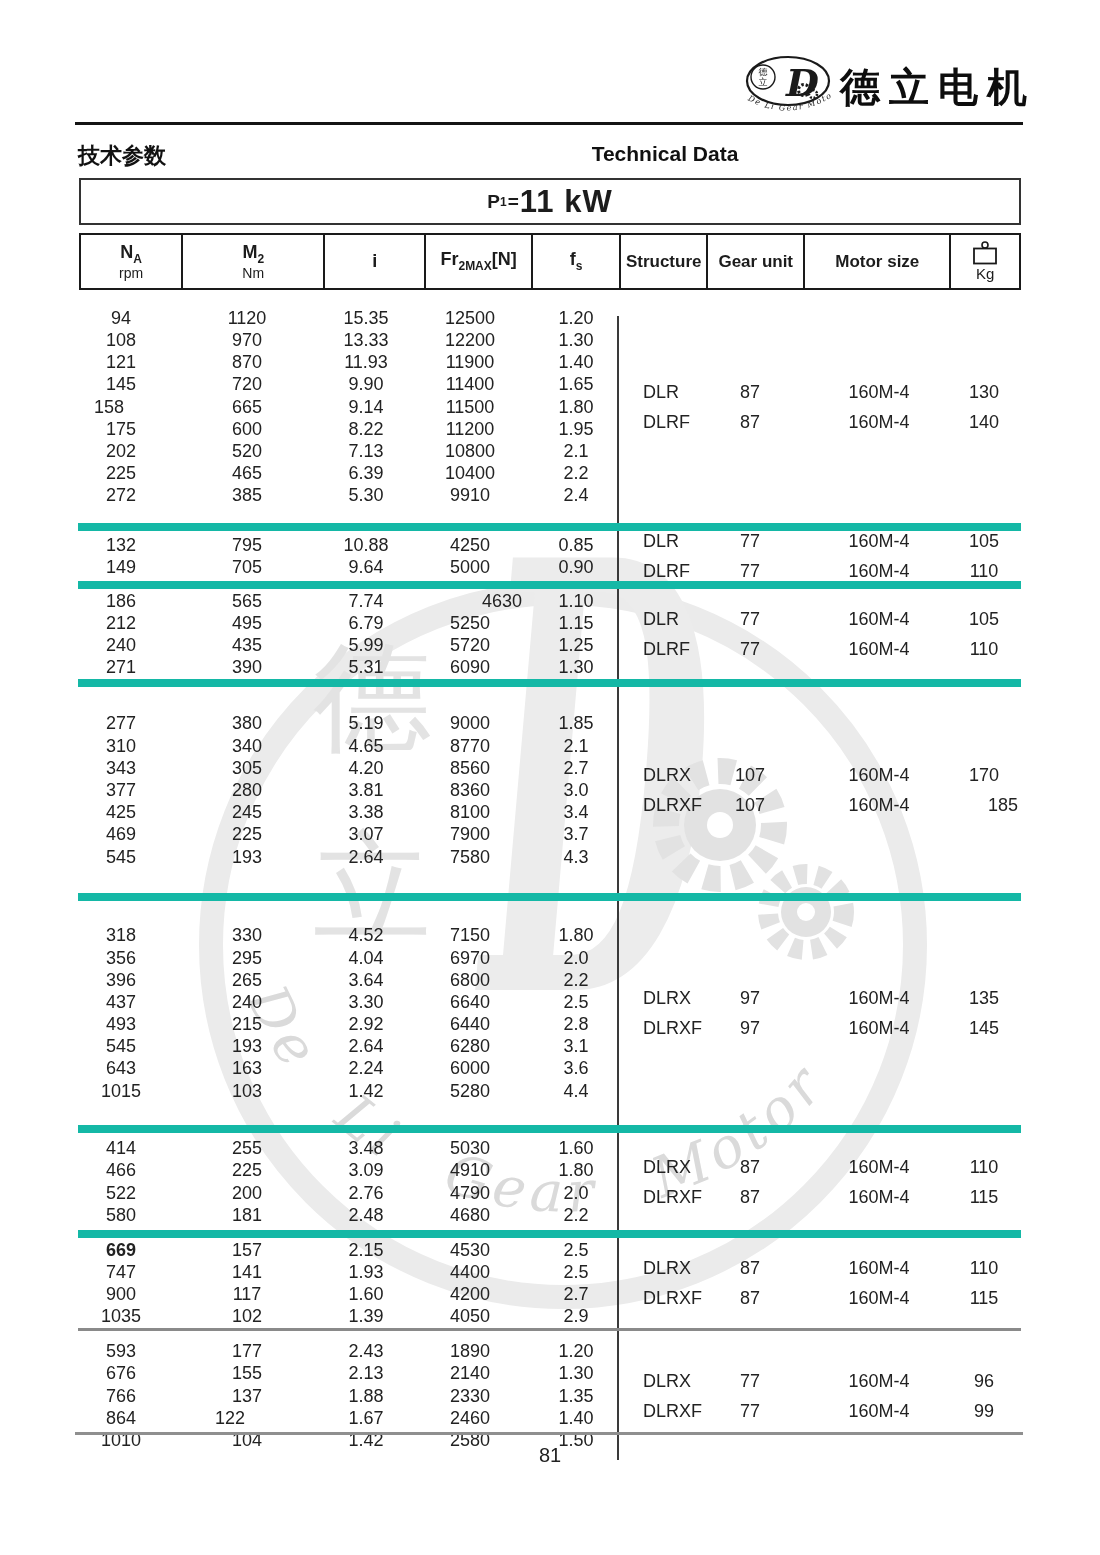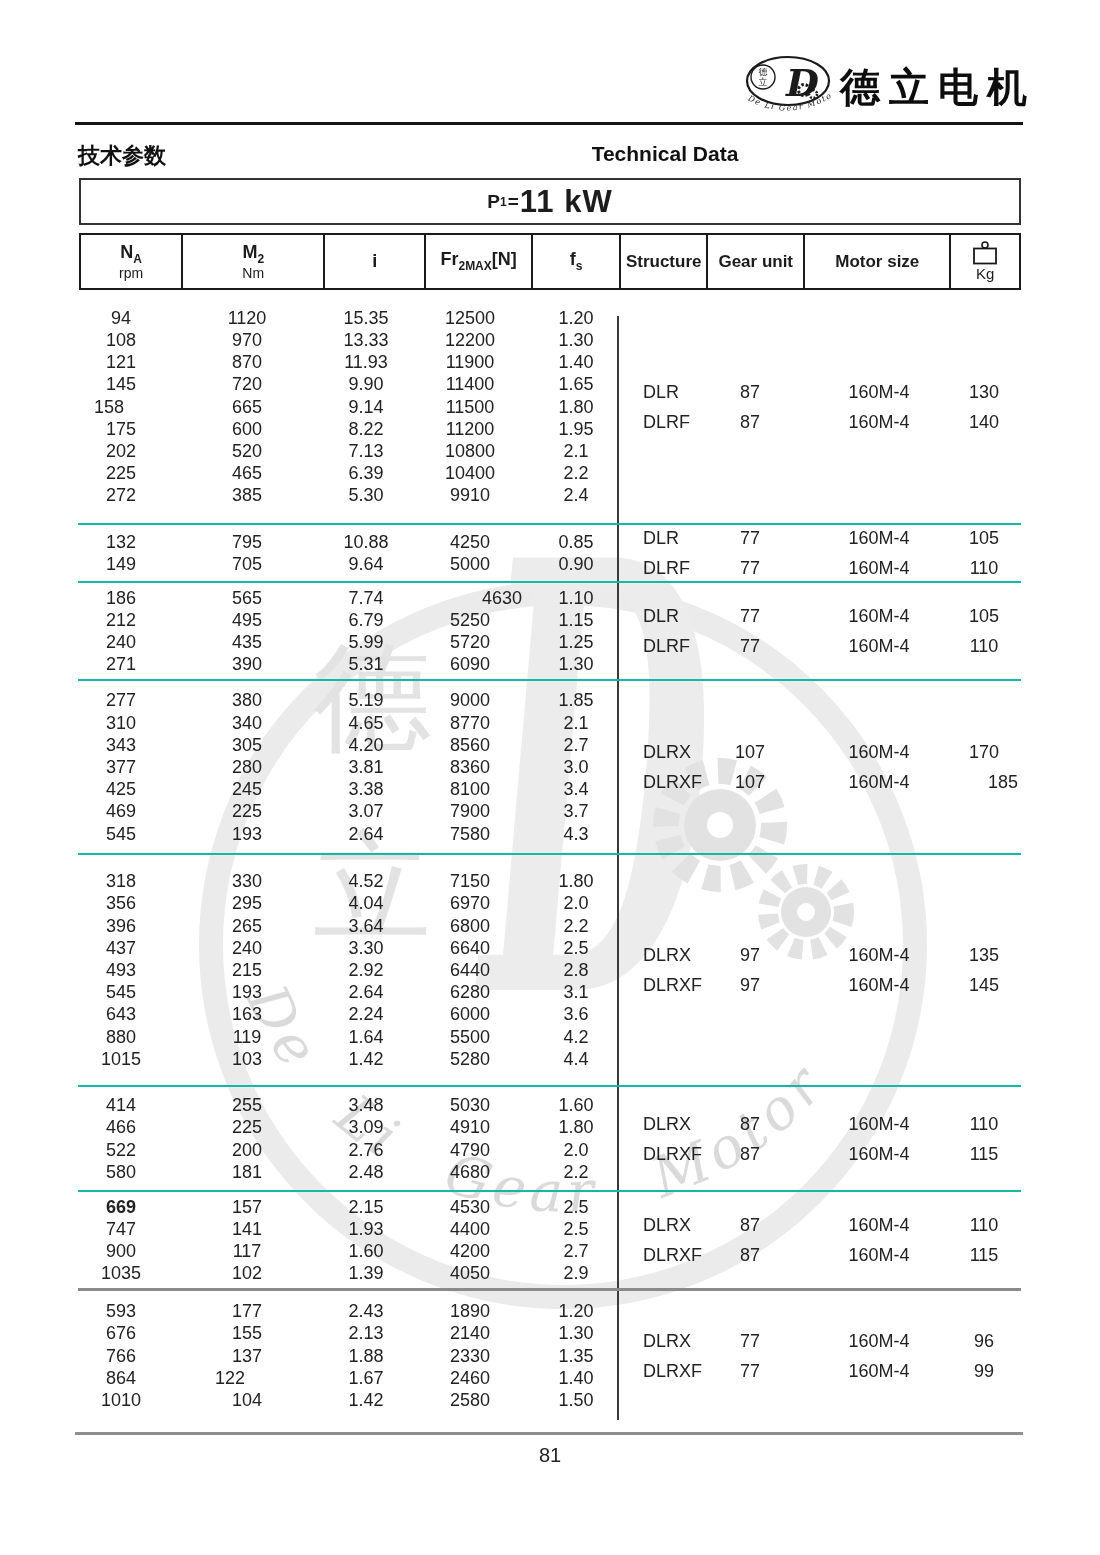--- a/index.html
+++ b/index.html
@@ -34,21 +34,21 @@
       align-items:center;justify-content:center;line-height:1.05;}
   .th:last-child{border-right:none;}
   .th-main{font-size:18px;font-weight:bold;}
   .th-main sub{font-size:12px;font-weight:bold;}
   .th-unit{font-size:14px;margin-top:1px;}
   .th-single{font-size:17px;font-weight:bold;}
   .kg-label{font-size:15px;margin-top:0px;}
 
   
   #data-area{left:78px;top:290px;width:943px;}
-  .group{position:relative;border-top:2px solid #14b8a6;}
+  .group{position:relative;border-top:8px solid #14b8a6;}
   .group.first{border-top:none;}
   .group.thick-top{border-top:3px solid #8a8a8a;}
   .rows{position:absolute;left:0;top:0;bottom:0;width:539px;
         display:flex;flex-direction:column;justify-content:center;}
   .drow{position:relative;height:22.2px;flex:0 0 auto;}
   .dcell{position:absolute;top:50%;transform:translate(-50%,-50%);font-size:18px;color:#222;white-space:nowrap;}
   .vline{position:absolute;left:539px;top:0;bottom:0;width:2px;background:#3a3a3a;}
   .group.first .vline{top:26px;}
   .struct{position:absolute;left:539px;right:0;top:0;bottom:0;
           display:flex;flex-direction:column;justify-content:center;}
@@ -309,21 +309,21 @@
             <span class="scell" style="left: 367px;">105</span>
           </div>
           <div class="srow">
             <span class="scell slabel">DLRF</span>
             <span class="scell" style="left: 133px;">77</span>
             <span class="scell" style="left: 262px;">160M-4</span>
             <span class="scell" style="left: 367px;">110</span>
           </div>
         </div>
       </div>
-      <div class="group" style="height: 174px;">
+      <div class="group" style="height: 214px;">
         <div class="rows">
           <div class="drow">
             <span class="dcell" style="left: 43px;">277</span>
             <span class="dcell" style="left: 169px;">380</span>
             <span class="dcell" style="left: 288px;">5.19</span>
             <span class="dcell" style="left: 392px;">9000</span>
             <span class="dcell" style="left: 498px;">1.85</span>
           </div>
           <div class="drow">
             <span class="dcell" style="left: 43px;">310</span>
@@ -429,27 +429,20 @@
             <span class="dcell" style="left: 498px;">3.1</span>
           </div>
           <div class="drow">
             <span class="dcell" style="left: 43px;">643</span>
             <span class="dcell" style="left: 169px;">163</span>
             <span class="dcell" style="left: 288px;">2.24</span>
             <span class="dcell" style="left: 392px;">6000</span>
             <span class="dcell" style="left: 498px;">3.6</span>
           </div>
           <div class="drow">
-            <span class="dcell" style="left: 43px;">880</span>
-            <span class="dcell" style="left: 169px;">119</span>
-            <span class="dcell" style="left: 288px;">1.64</span>
-            <span class="dcell" style="left: 392px;">5500</span>
-            <span class="dcell" style="left: 498px;">4.2</span>
-          </div>
-          <div class="drow">
             <span class="dcell" style="left: 43px;">1015</span>
             <span class="dcell" style="left: 169px;">103</span>
             <span class="dcell" style="left: 288px;">1.42</span>
             <span class="dcell" style="left: 392px;">5280</span>
             <span class="dcell" style="left: 498px;">4.4</span>
           </div>
         </div>
         <div class="vline"></div>
         <div class="struct">
           <div class="srow">

